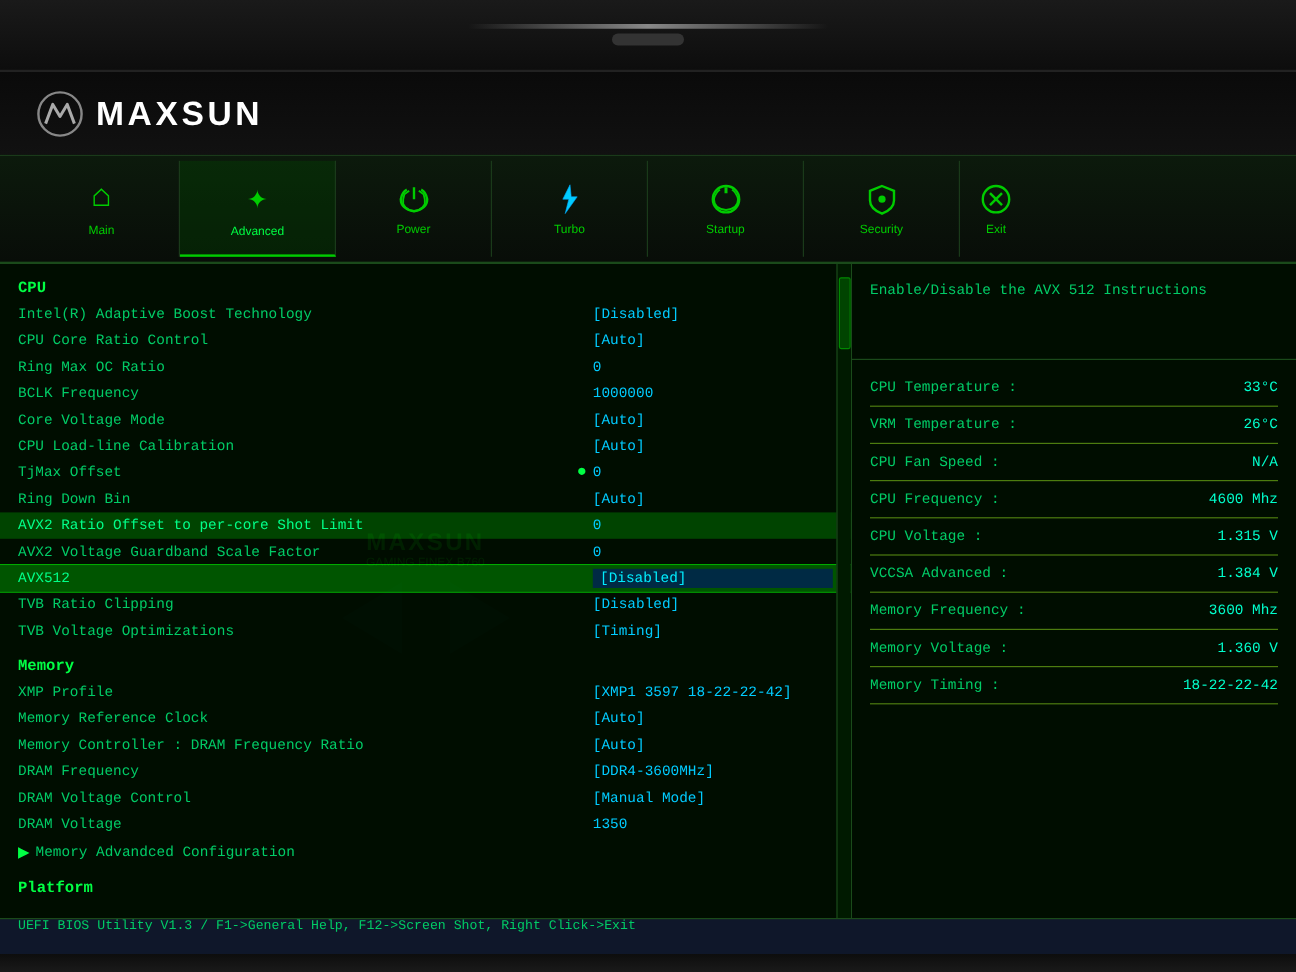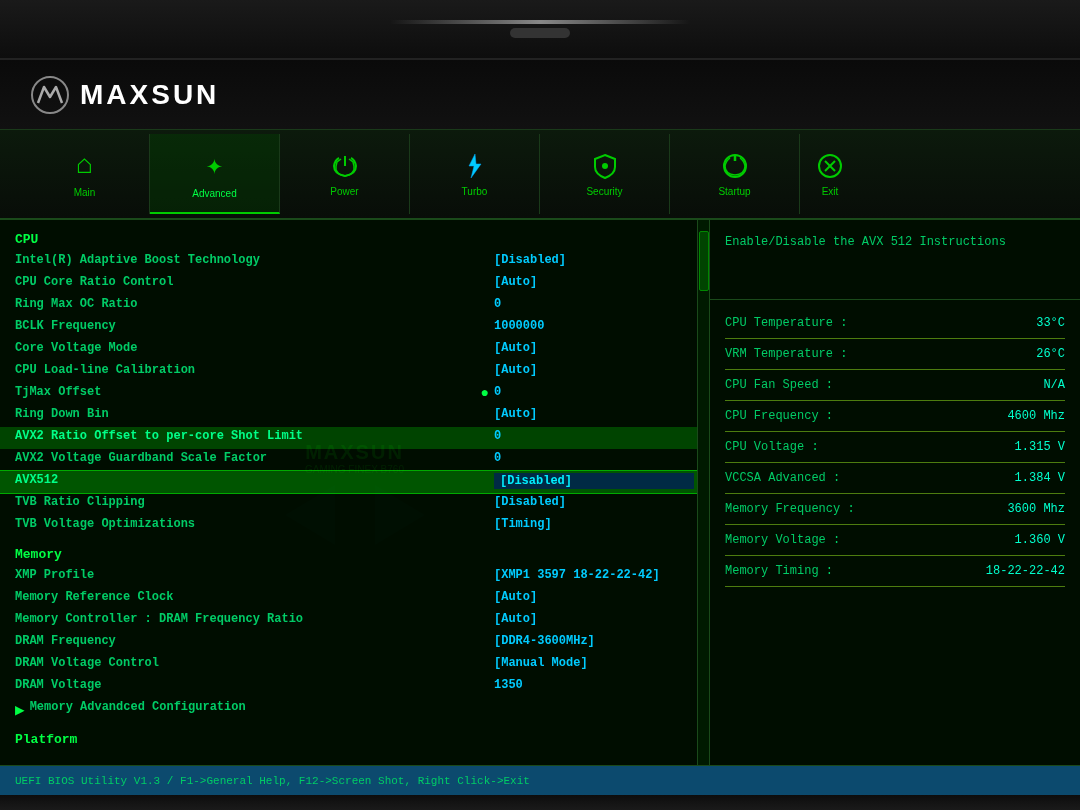--- a/index.html
+++ b/index.html
@@ -151,24 +151,23 @@
     .setting-group-label {
       color: #00ff44;
       font-size: 13px;
       padding: 4px 15px;
       font-family: 'Courier New', monospace;
       font-weight: bold;
     }
 
     .setting-row {
       display: flex;
-      align-items: flex-start;
+      align-items: center;
       padding: 2px 15px;
       min-height: 22px;
-      font-weight: bold;
     }
     .setting-row.highlighted {
       background: #004400;
     }
     .setting-row.selected {
       background: #005500;
       outline: 1px solid #00aa00;
     }
 
     .setting-name {
@@ -261,24 +260,24 @@
     }
     .stat-value {
       color: #00ffcc;
       font-size: 12px;
       font-family: 'Courier New', monospace;
     }
 
     
     .bios-statusbar {
       height: 30px;
-      background: #0c4a6e;
+      background: #0f172a;
       border-top: 1px solid #1a4a1a;
       display: flex;
-      align-items: center;
+      align-items: flex-start;
       padding: 0 15px;
     }
     .statusbar-text {
       color: #00cc66;
       font-size: 11px;
       font-family: 'Courier New', monospace;
     }
 
     
     .bezel-bottom {
@@ -355,33 +354,33 @@
 
     <div class="nav-tab">
       <svg width="28" height="28" viewBox="0 0 28 28">
         <polygon points="14,2 8,14 13,14 10,26 20,12 15,12" fill="#00ccff" stroke="#00aaff" stroke-width="0.5"></polygon>
       </svg>
       <span class="nav-tab-label">Turbo</span>
     </div>
 
     <div class="nav-tab">
       <svg width="28" height="28" viewBox="0 0 28 28">
-        <path d="M14 3 L24 7 L24 15 Q24 22 14 26 Q4 22 4 15 L4 7 Z" fill="none" stroke="#00cc00" stroke-width="2"></path>
-        <circle cx="14" cy="14" r="3" fill="#00cc00"></circle>
-      </svg>
-      <span class="nav-tab-label">Security</span>
-    </div>
-
-    <div class="nav-tab">
-      <svg width="28" height="28" viewBox="0 0 28 28">
         <circle cx="14" cy="14" r="11" fill="none" stroke="#00cc00" stroke-width="2"></circle>
         <line x1="14" y1="4" x2="14" y2="9" stroke="#00cc00" stroke-width="2.5"></line>
         <path d="M9 6 Q5 9 4 14 Q4 22 14 23 Q24 22 24 14 Q23 9 19 6" fill="none" stroke="#00cc00" stroke-width="1.5"></path>
       </svg>
       <span class="nav-tab-label">Startup</span>
+    </div>
+
+    <div class="nav-tab">
+      <svg width="28" height="28" viewBox="0 0 28 28">
+        <path d="M14 3 L24 7 L24 15 Q24 22 14 26 Q4 22 4 15 L4 7 Z" fill="none" stroke="#00cc00" stroke-width="2"></path>
+        <circle cx="14" cy="14" r="3" fill="#00cc00"></circle>
+      </svg>
+      <span class="nav-tab-label">Security</span>
     </div>
 
     <div class="nav-tab" style="min-width:60px;width:60px;overflow:hidden;">
       <svg width="28" height="28" viewBox="0 0 28 28">
         <circle cx="14" cy="14" r="11" fill="none" stroke="#00cc00" stroke-width="2"></circle>
         <line x1="9" y1="9" x2="19" y2="19" stroke="#00cc00" stroke-width="2"></line>
         <line x1="19" y1="9" x2="9" y2="19" stroke="#00cc00" stroke-width="2"></line>
       </svg>
       <span class="nav-tab-label">Exit</span>
     </div>

